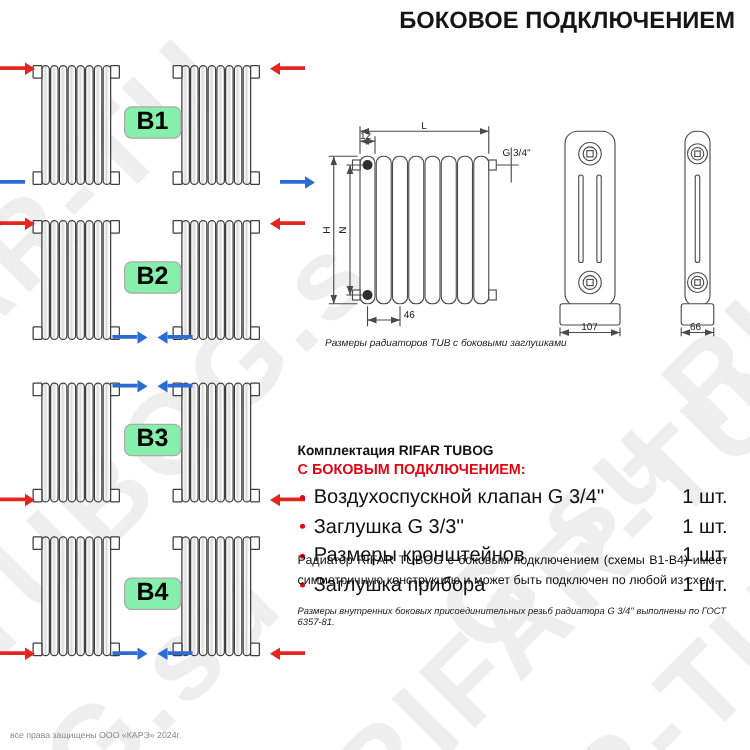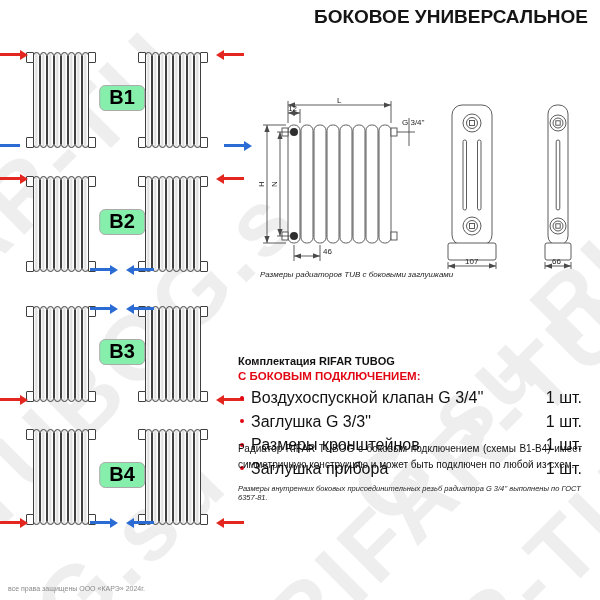--- a/index.html
+++ b/index.html
@@ -61,21 +61,21 @@
 <div class="page">
 
   <span class="wm" style="left:-70px;top:480px;">TUBOG.s</span>
   <span class="wm" style="left:180px;top:665px;">u RIFAR-TU</span>
   <span class="wm" style="left:330px;top:470px;">G.su RIFAR-T</span>
   <span class="wm" style="left:340px;top:700px;">FAR-TUBOG</span>
   <span class="wm" style="left:-90px;top:230px;">AR-TU</span>
   <span class="wm" style="left:-40px;top:640px;">OG.su</span>
 
   <div class="title">
-    <div>БОКОВОЕ УНИВЕРСАЛЬНОЕ</div>
+    <div>БОКОВОЕ ПОДКЛЮЧЕНИЕМ</div>
   </div>
 
   <div class="scheme" style="top:50px;">
     <div class="radiator rad-l">
       <span class="tubes">
           <span class="tube"></span>
           <span class="tube"></span>
           <span class="tube"></span>
           <span class="tube"></span>
           <span class="tube"></span>

